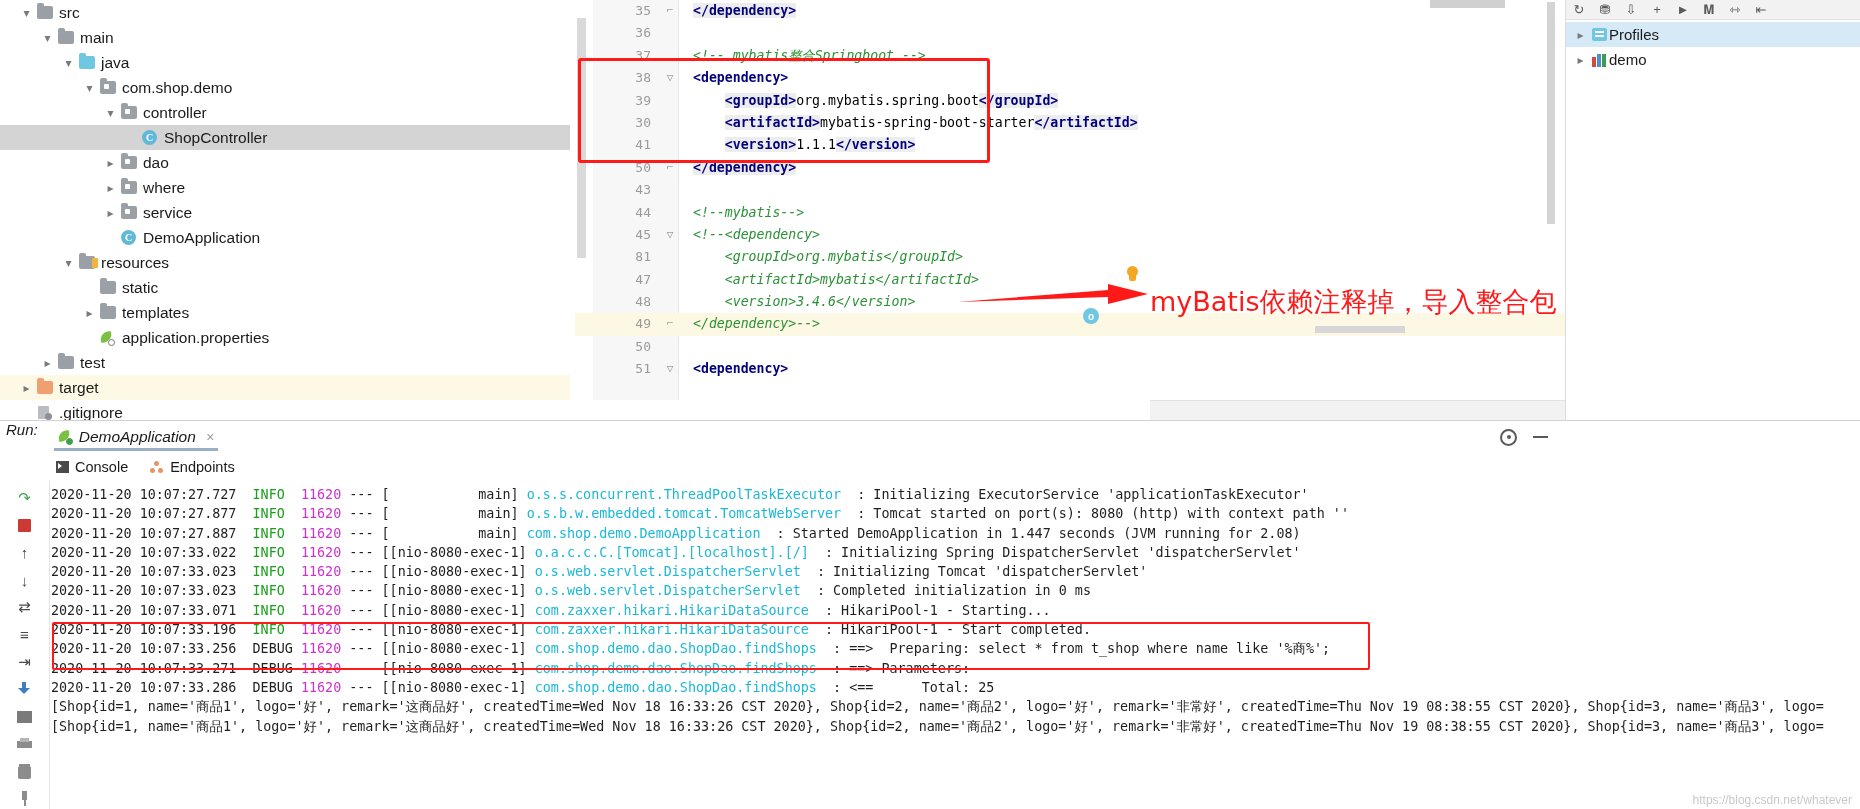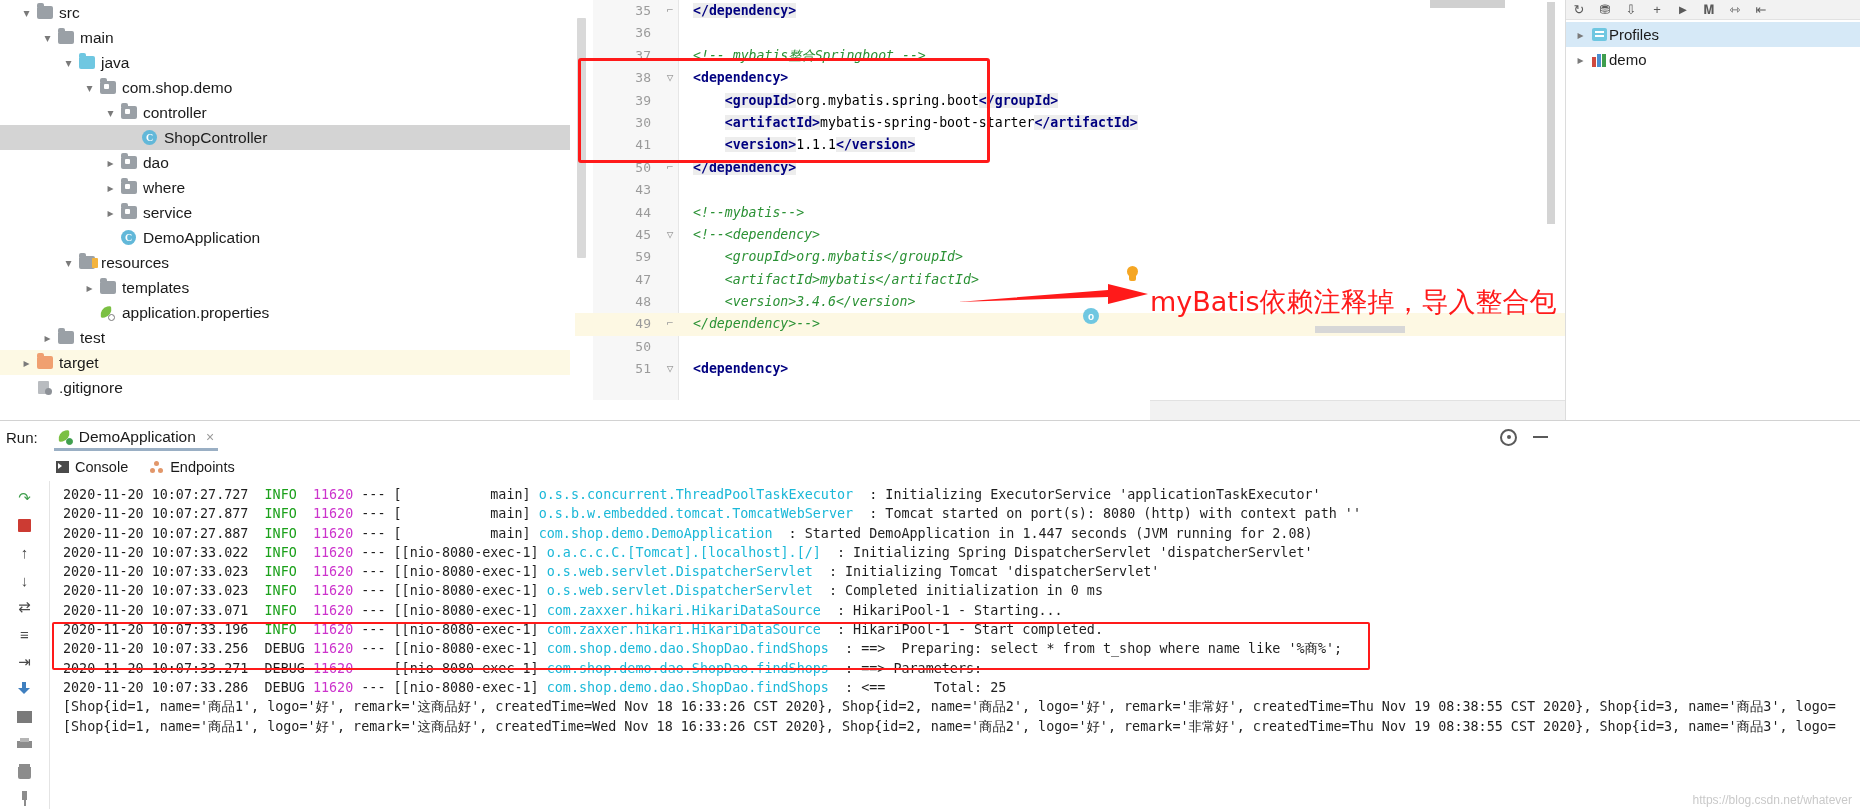--- a/index.html
+++ b/index.html
@@ -214,21 +214,21 @@
     background:#4a8fd0; box-shadow:5px 0 0 #3f9e4d;
   }
 
   
   .runpanel {
     position:absolute; left:0; top:420px; width:1860px; height:389px;
     background:#ffffff; border-top:1px solid #d2d2d2;
   }
   .run-header {
     position:absolute; left:0; top:0; width:1556px; height:32px;
-    display:flex; align-items:center; background:#fff;
+    display:flex; align-items:flex-start; background:#fff;font-style:italic;
   }
   .run-label {
     margin-left:6px; font-size:15px; color:#1a1a1a;
   }
   .run-tab {
     margin-left:16px; display:flex; align-items:center; height:32px;
     padding:0 4px; position:relative;
   }
   .run-tab-underline {
     position:absolute; left:0; bottom:2px; width:100%; height:3px;
@@ -315,21 +315,21 @@
   .print-ico:after{
     content:""; position:absolute; left:3px; top:0; width:9px; height:4px; background:#b5b5b5;
   }
 
   .console {
     position:absolute; left:51px; top:60px; right:0; height:329px;
     background:#ffffff; overflow:hidden;
     font-family:"DejaVu Sans Mono", monospace; font-size:13.4px;
     padding-top:4px;
   }
-  .log { height:19.3px; line-height:19.3px; white-space:pre; padding-left:12px; }
+  .log { height:19.3px; line-height:19.3px; white-space:pre; }
   .c-date { color:#1f1f1f; }
   .c-info { color:#1aa01a; }
   .c-debug{ color:#1f1f1f; }
   .c-pid  { color:#cc33cc; }
   .c-thread{ color:#1f1f1f; }
   .c-logger{ color:#1bb8d8; }
   .c-msg  { color:#1f1f1f; }
 
   .redbox2 {
     position:absolute; left:52px; top:622px; width:1318px; height:48px;
@@ -428,20 +428,28 @@
           </span>
           <span class="lbl">DemoApplication</span>
         </div>
         <div class="tree-row">
           <span style="display:inline-block;width:56px"></span>
           <span class="arrow">▾</span>
           <span class="ico">
             <span class="folder res"></span>
           </span>
           <span class="lbl">resources</span>
+        </div>
+        <div class="tree-row">
+          <span style="display:inline-block;width:77px"></span>
+          <span class="arrow none"></span>
+          <span class="ico">
+            <span class="folder"></span>
+          </span>
+          <span class="lbl">static</span>
         </div>
         <div class="tree-row">
           <span style="display:inline-block;width:77px"></span>
           <span class="arrow">▸</span>
           <span class="ico">
             <span class="folder"></span>
           </span>
           <span class="lbl">templates</span>
         </div>
         <div class="tree-row">
@@ -491,21 +499,21 @@
           <div class="cl"><span class="ln">36</span><span class="fold"></span><span class="code"></span></div>
           <div class="cl"><span class="ln">37</span><span class="fold"></span><span class="code"><span class="cmt">&lt;!-- mybatis整合Springboot --&gt;</span></span></div>
           <div class="cl"><span class="ln">38</span><span class="fold">▽</span><span class="code"><span class="tag">&lt;dependency&gt;</span></span></div>
           <div class="cl"><span class="ln">39</span><span class="fold"></span><span class="code">&nbsp;&nbsp;&nbsp;&nbsp;<span class="tag hlbg">&lt;groupId&gt;</span><span class="tagv">org.mybatis.spring.boot</span><span class="tag hlbg">&lt;/groupId&gt;</span></span></div>
           <div class="cl"><span class="ln">30</span><span class="fold"></span><span class="code">&nbsp;&nbsp;&nbsp;&nbsp;<span class="tag hlbg">&lt;artifactId&gt;</span><span class="tagv">mybatis-spring-boot-starter</span><span class="tag hlbg">&lt;/artifactId&gt;</span></span></div>
           <div class="cl"><span class="ln">41</span><span class="fold"></span><span class="code">&nbsp;&nbsp;&nbsp;&nbsp;<span class="tag hlbg">&lt;version&gt;</span><span class="tagv">1.1.1</span><span class="tag hlbg">&lt;/version&gt;</span></span></div>
           <div class="cl"><span class="ln">50</span><span class="fold">⌐</span><span class="code"><span class="tag hlbg">&lt;/dependency&gt;</span></span></div>
           <div class="cl"><span class="ln">43</span><span class="fold"></span><span class="code"></span></div>
           <div class="cl"><span class="ln">44</span><span class="fold"></span><span class="code"><span class="cmt">&lt;!--mybatis--&gt;</span></span></div>
           <div class="cl"><span class="ln">45</span><span class="fold">▽</span><span class="code"><span class="cmt">&lt;!--&lt;dependency&gt;</span></span></div>
-          <div class="cl"><span class="ln">59</span><span class="fold"></span><span class="code">&nbsp;&nbsp;&nbsp;&nbsp;<span class="cmt">&lt;groupId&gt;org.mybatis&lt;/groupId&gt;</span></span></div>
+          <div class="cl"><span class="ln">81</span><span class="fold"></span><span class="code">&nbsp;&nbsp;&nbsp;&nbsp;<span class="cmt">&lt;groupId&gt;org.mybatis&lt;/groupId&gt;</span></span></div>
           <div class="cl"><span class="ln">47</span><span class="fold"></span><span class="code">&nbsp;&nbsp;&nbsp;&nbsp;<span class="cmt">&lt;artifactId&gt;mybatis&lt;/artifactId&gt;</span></span></div>
           <div class="cl"><span class="ln">48</span><span class="fold"></span><span class="code">&nbsp;&nbsp;&nbsp;&nbsp;<span class="cmt">&lt;version&gt;3.4.6&lt;/version&gt;</span></span></div>
           <div class="cl hl"><span class="ln">49</span><span class="fold">⌐</span><span class="code"><span class="cmt">&lt;/dependency&gt;--&gt;</span></span></div>
           <div class="cl"><span class="ln">50</span><span class="fold"></span><span class="code"></span></div>
           <div class="cl"><span class="ln">51</span><span class="fold">▽</span><span class="code"><span class="tag">&lt;dependency&gt;</span></span></div>
         </div>
       <div class="ed-hthumb2"></div>
       <div class="ed-vthumb"></div>
 
       <div class="bulb">

